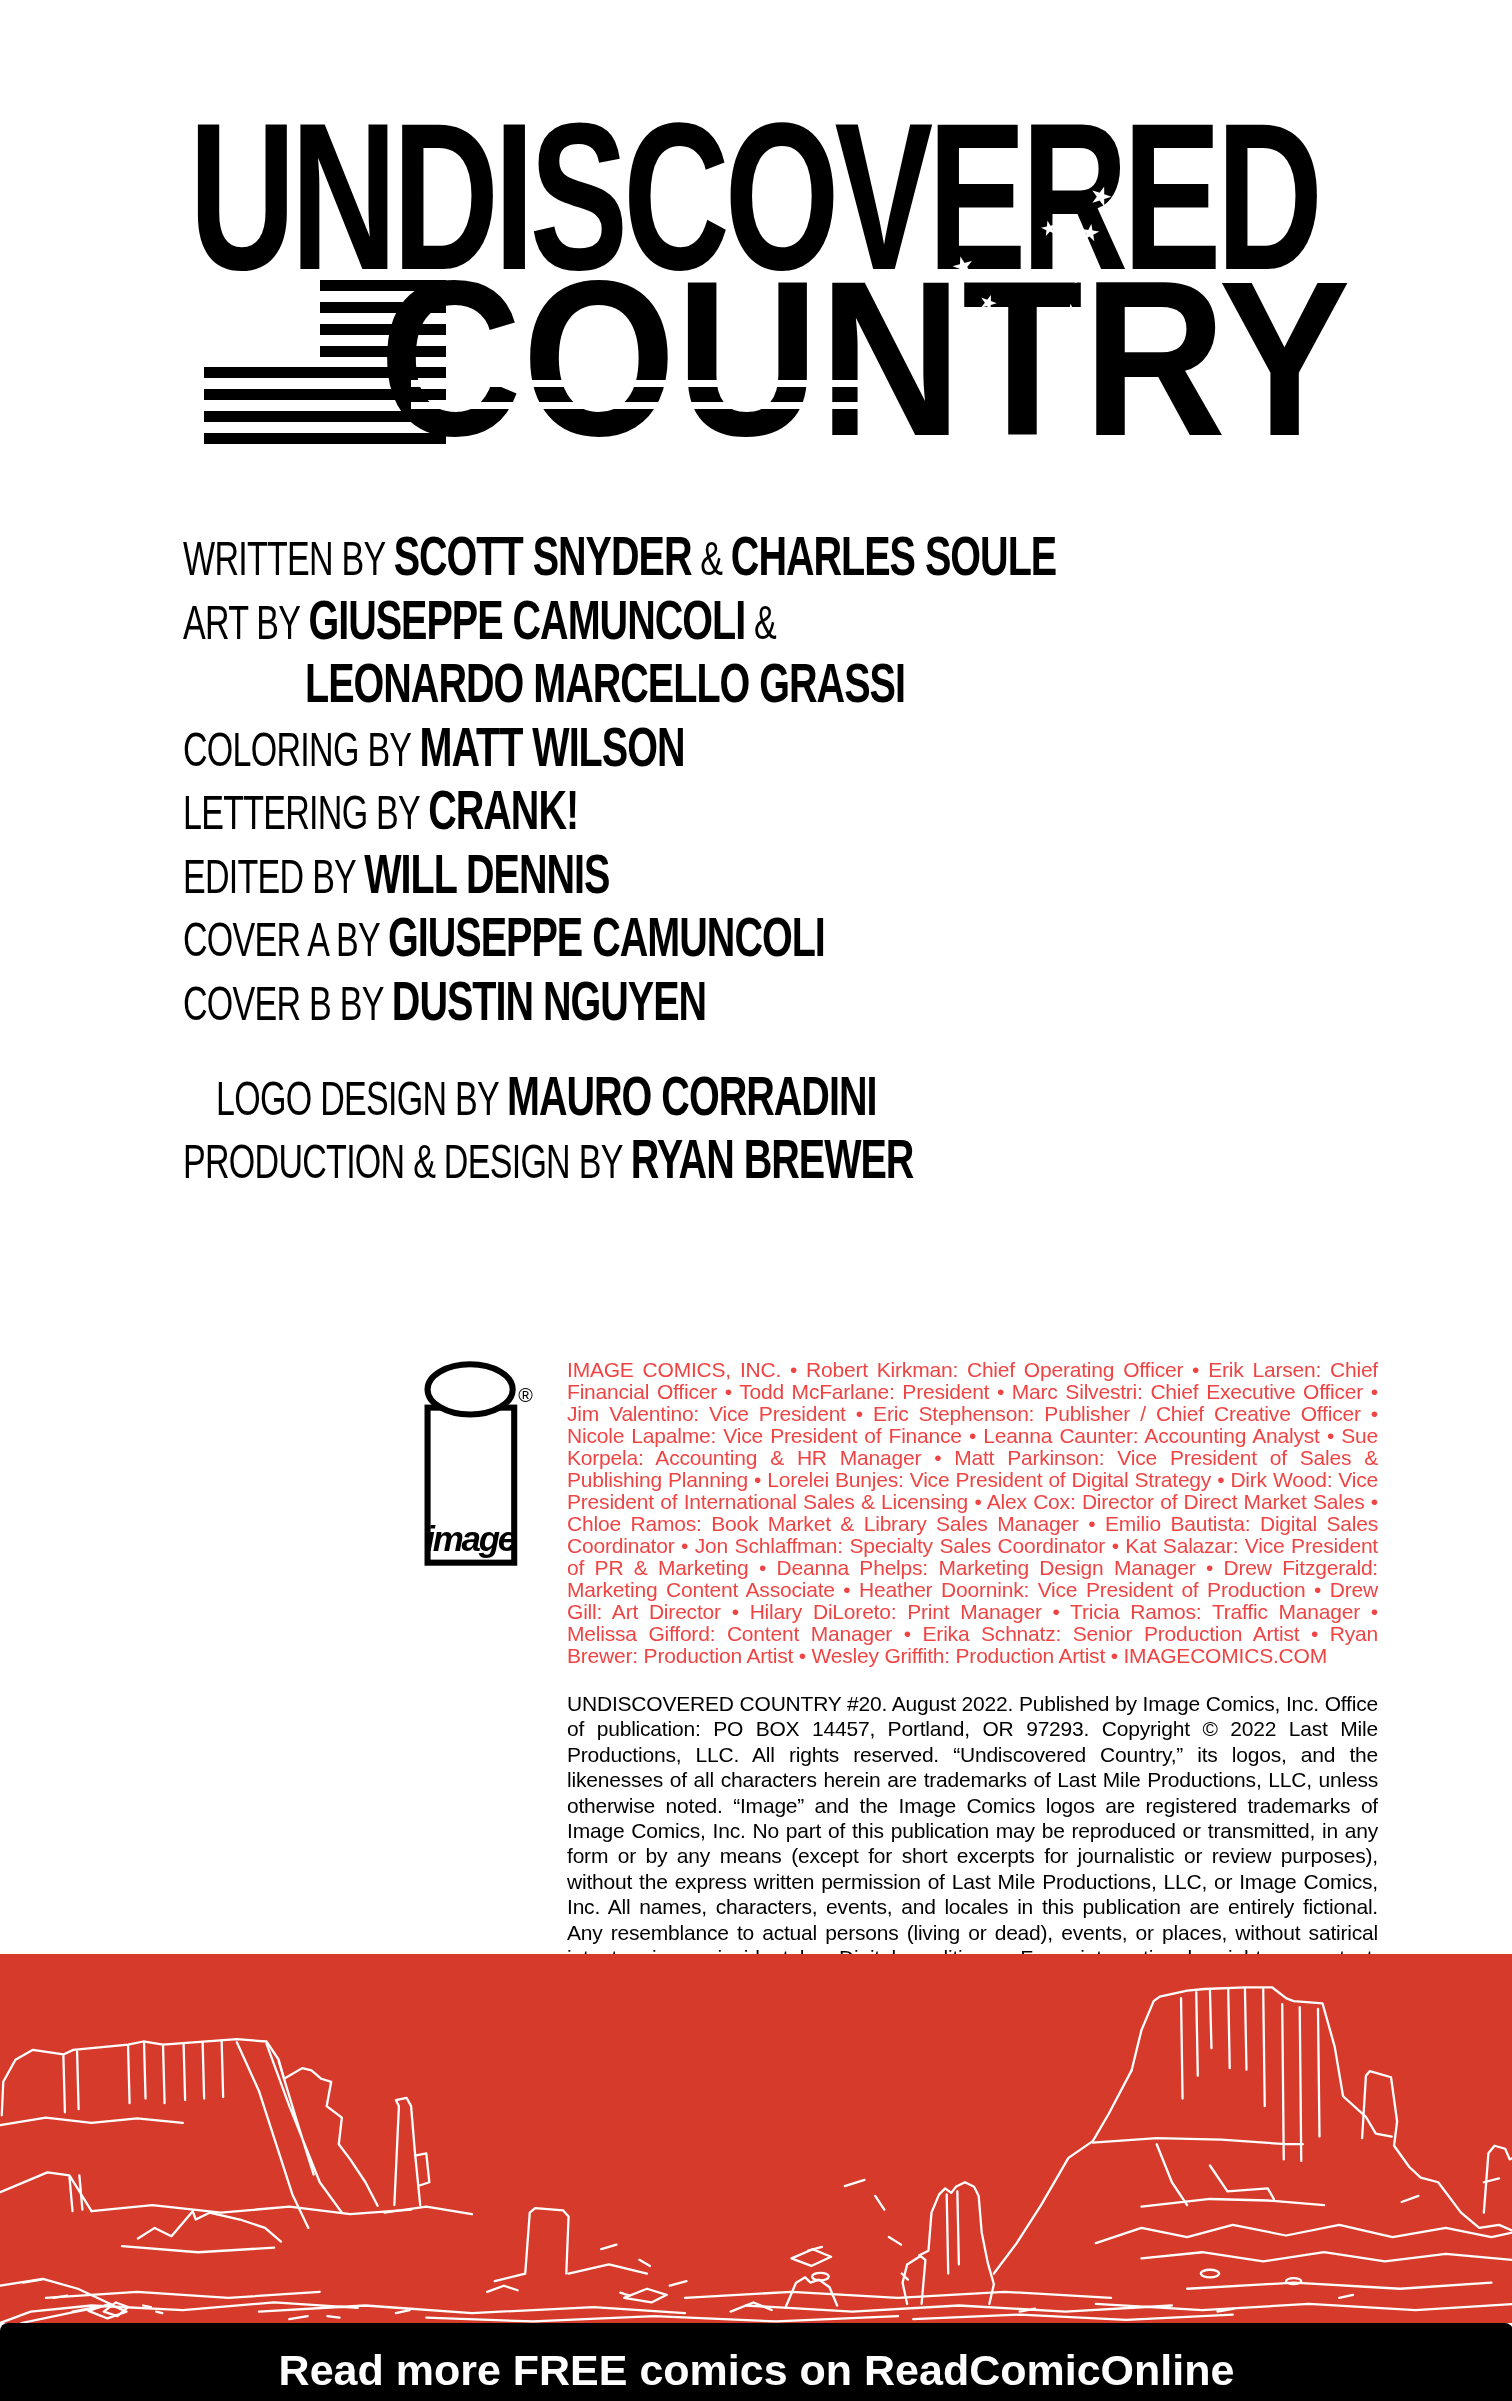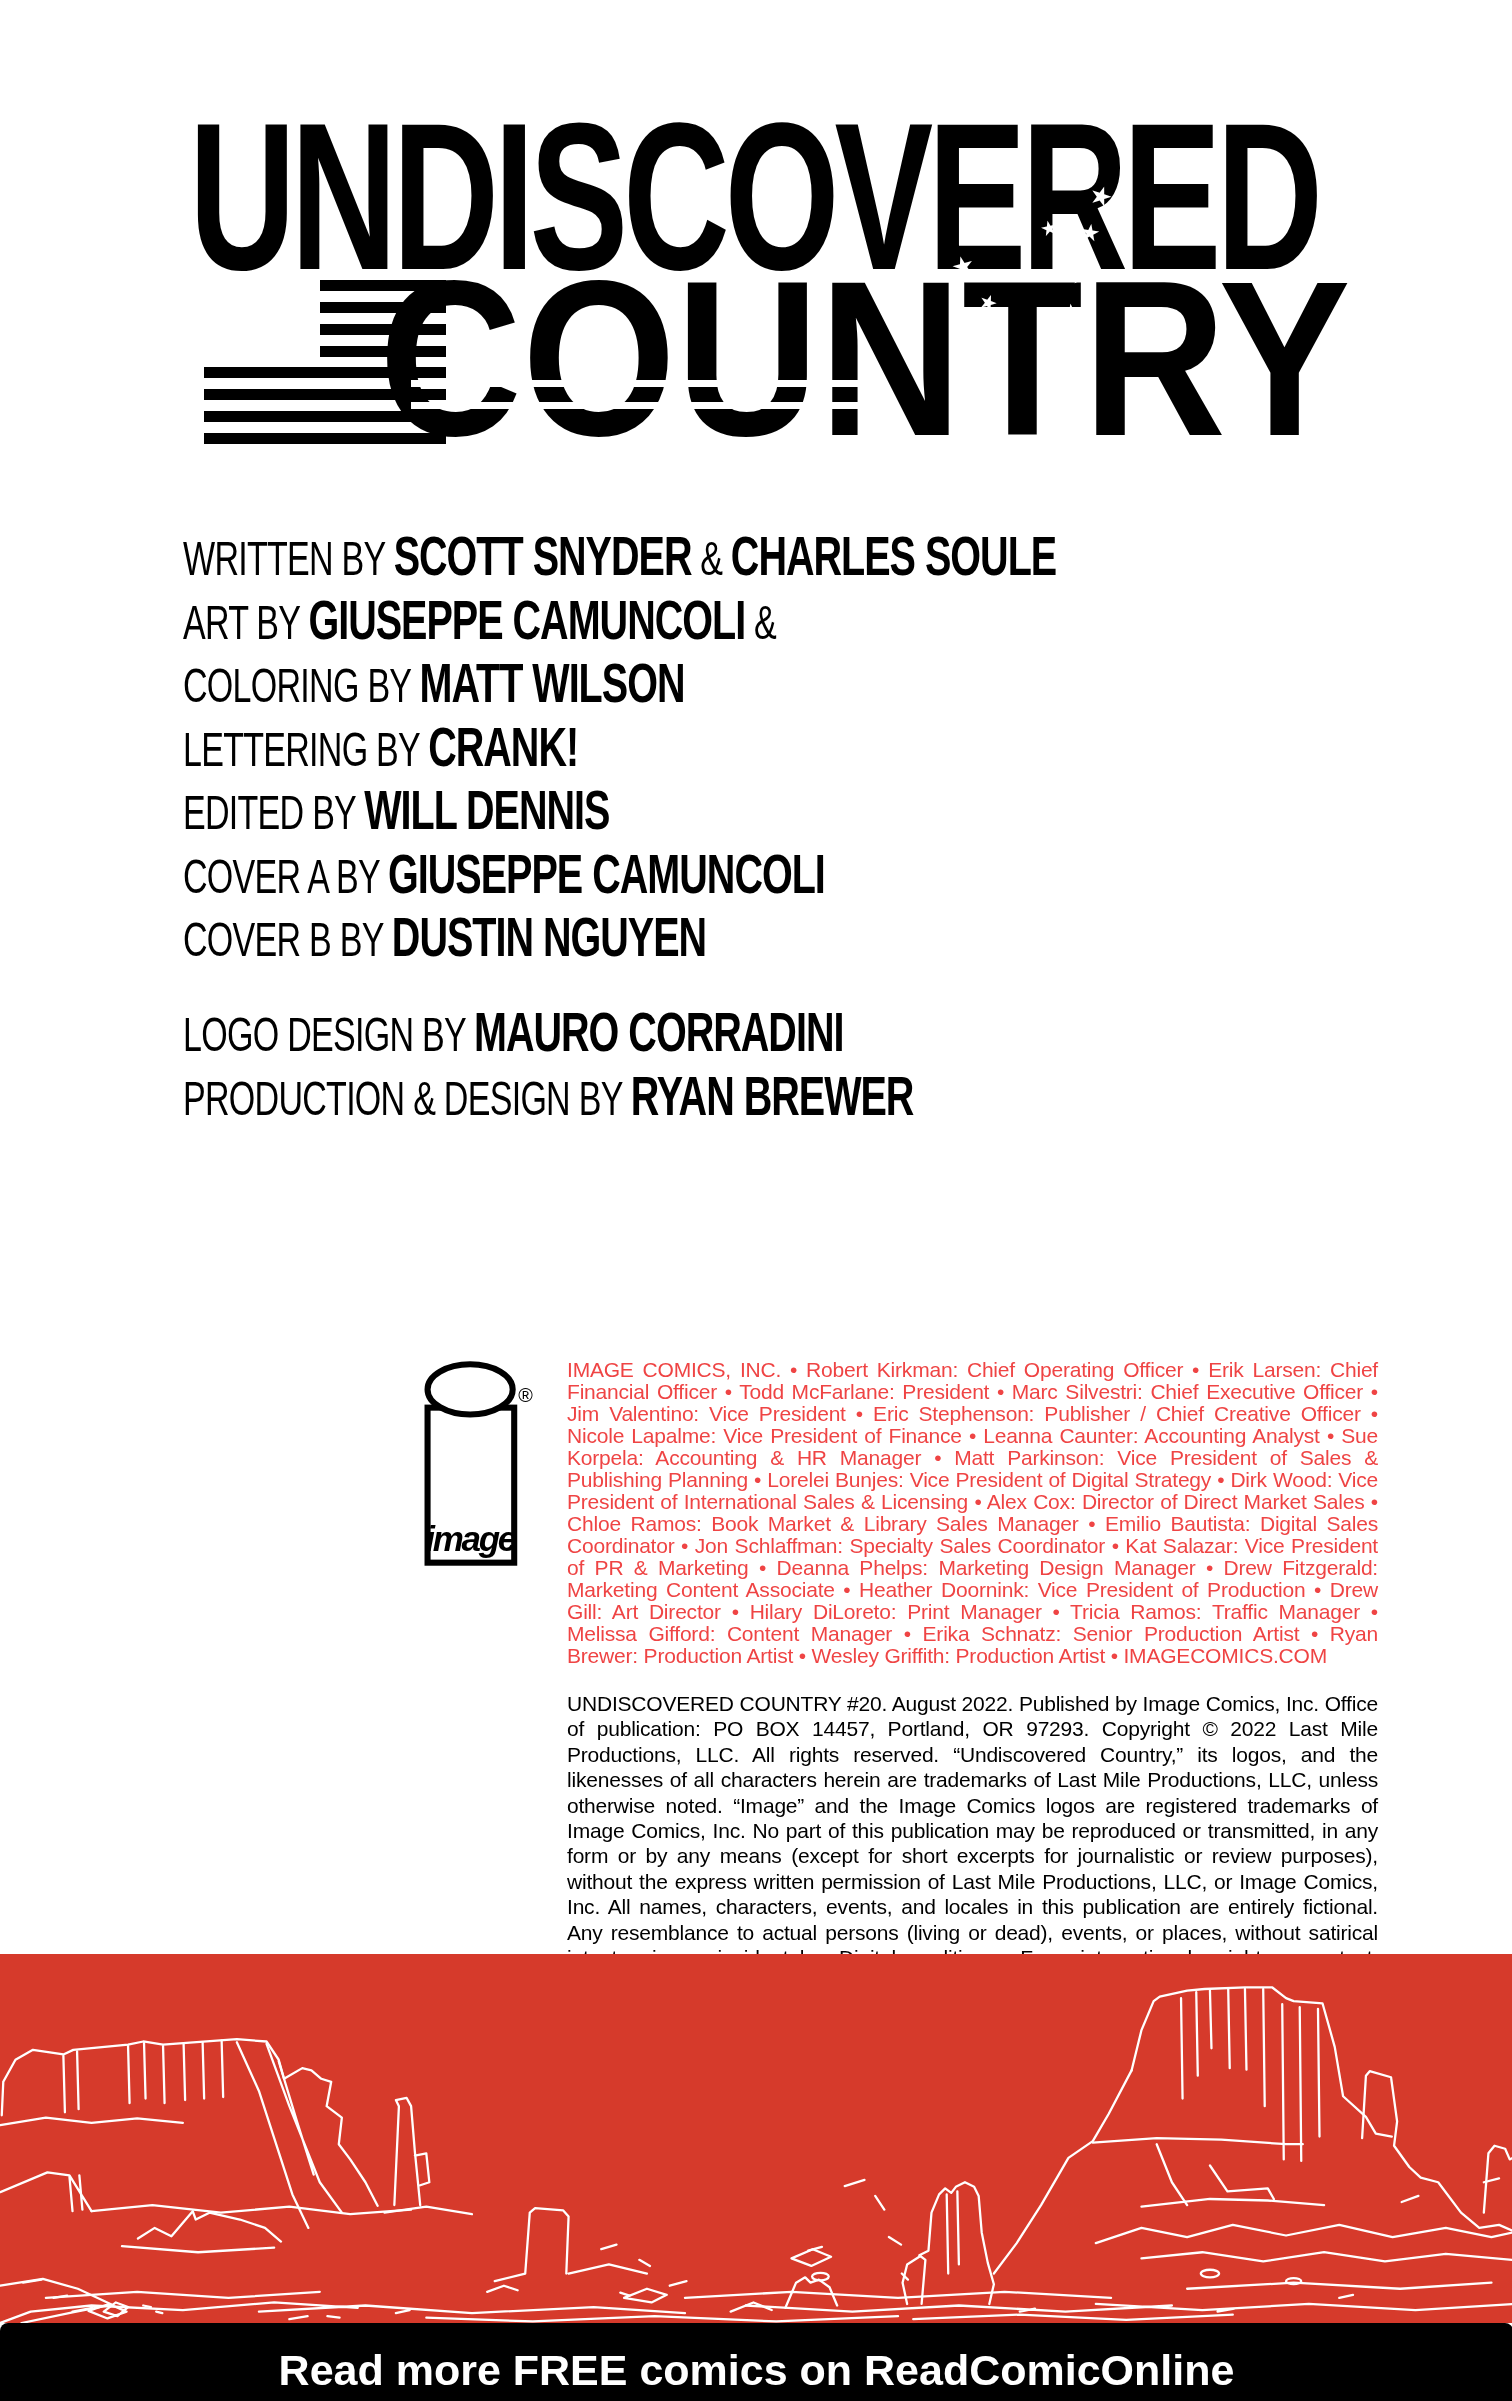--- a/index.html
+++ b/index.html
@@ -36,21 +36,21 @@
   .logo-star{
     position:absolute;color:#fff;line-height:1;
     font-family:"DejaVu Sans",sans-serif;
     transform:translate(-50%,-50%);
   }
 
   
   #credits{position:absolute;left:183px;top:539px;}
   .credit-line{height:43px;margin-bottom:20.5px;white-space:nowrap;text-decoration:underline;}
   .credit-line.indent{padding-left:122px;}
-  .credit-line.gap-before{margin-top:52px;}
+  .credit-line.gap-before{margin-top:52px;margin-left:33px;}
   .credit-scale{display:inline-block;transform:scale(0.92,1.3);transform-origin:left bottom;}
   .credit-label{font-size:37px;font-weight:400;letter-spacing:-0.8px;}
   .credit-name{font-size:43px;font-weight:700;letter-spacing:-1.1px;}
 
   
   #publisher{position:absolute;left:423px;top:1359px;width:956px;display:flex;gap:30px;}
   #publisher-logo{flex:0 0 114px;}
   #publisher-text{width:811px;}
   .officers{
     font-size:21px;line-height:22px;text-align:justify;color:#ef4444;
@@ -93,20 +93,21 @@
         <span class="logo-star" style="left: 963px; top: 266px; font-size: 26px; transform: translate(-50%, -50%) rotate(-15deg);">★</span>
         <span class="logo-star" style="left: 1083px; top: 275px; font-size: 29px; transform: translate(-50%, -50%) rotate(10deg);">★</span>
         <span class="logo-star" style="left: 988px; top: 303px; font-size: 21px; transform: translate(-50%, -50%) rotate(20deg);">★</span>
         <span class="logo-star" style="left: 1072px; top: 315px; font-size: 29px; transform: translate(-50%, -50%) rotate(-8deg);">★</span>
       </div>
   </div>
 
   <div id="credits">
       <div class="credit-line"><span class="credit-scale"><span class="credit-label">WRITTEN BY </span><span class="credit-name">SCOTT SNYDER</span><span class="credit-label"> &amp; </span><span class="credit-name">CHARLES SOULE</span></span></div>
       <div class="credit-line"><span class="credit-scale"><span class="credit-label">ART BY </span><span class="credit-name">GIUSEPPE CAMUNCOLI</span><span class="credit-label"> &amp;</span></span></div>
+      <div class="credit-line indent"><span class="credit-scale"><span class="credit-name">LEONARDO MARCELLO GRASSI</span></span></div>
       <div class="credit-line"><span class="credit-scale"><span class="credit-label">COLORING BY </span><span class="credit-name">MATT WILSON</span></span></div>
       <div class="credit-line"><span class="credit-scale"><span class="credit-label">LETTERING BY </span><span class="credit-name">CRANK!</span></span></div>
       <div class="credit-line"><span class="credit-scale"><span class="credit-label">EDITED BY </span><span class="credit-name">WILL DENNIS</span></span></div>
       <div class="credit-line"><span class="credit-scale"><span class="credit-label">COVER A BY </span><span class="credit-name">GIUSEPPE CAMUNCOLI</span></span></div>
       <div class="credit-line"><span class="credit-scale"><span class="credit-label">COVER B BY </span><span class="credit-name">DUSTIN NGUYEN</span></span></div>
       <div class="credit-line gap-before"><span class="credit-scale"><span class="credit-label">LOGO DESIGN BY </span><span class="credit-name">MAURO CORRADINI</span></span></div>
       <div class="credit-line"><span class="credit-scale"><span class="credit-label">PRODUCTION &amp; DESIGN BY </span><span class="credit-name">RYAN BREWER</span></span></div>
     </div>
 
   <div id="publisher">

